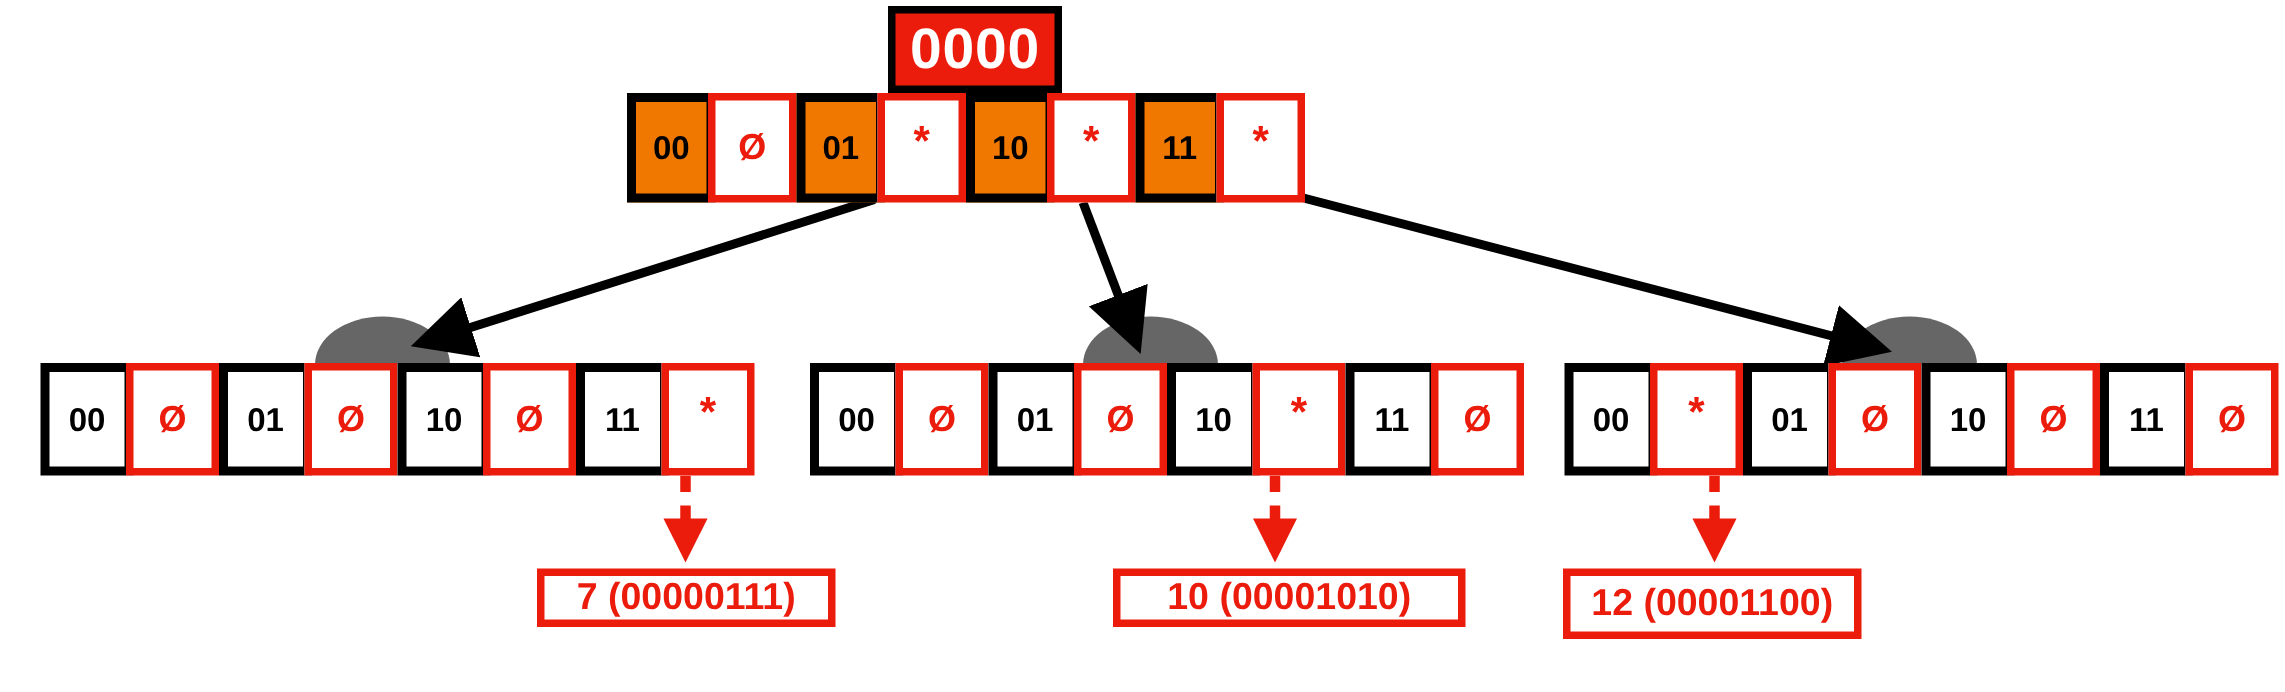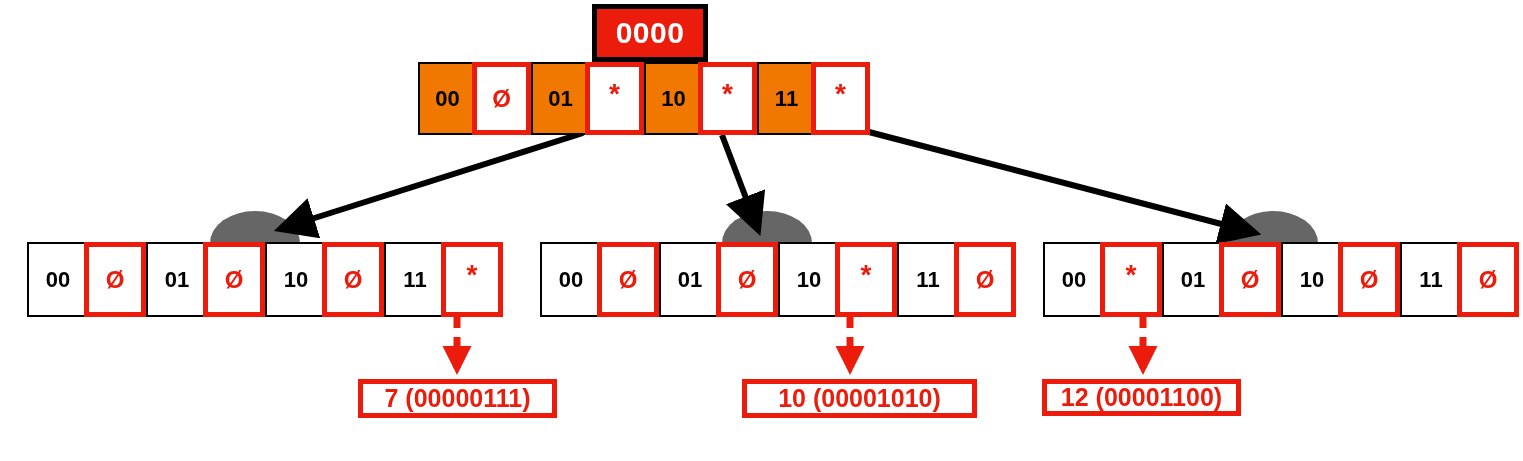--- a/index.html
+++ b/index.html
@@ -28,21 +28,21 @@
     z-index: 5;
   }
   
   .root-label {
     position: absolute;
     box-sizing: border-box;
     background: #ec1c0d;
     border: 5px solid #000000;
     color: #ffffff;
     font-weight: bold;
-    font-size: 30px;
+    font-size: 38px;
     letter-spacing: 0.5px;
     display: flex;
     align-items: center;
     justify-content: center;
     z-index: 8;
   }
   
   .node {
     position: absolute;
     display: flex;
@@ -52,21 +52,21 @@
   .cell {
     box-sizing: border-box;
     display: flex;
     align-items: center;
     justify-content: center;
     font-weight: bold;
     background: #ffffff;
   }
   
   .cell.key {
-    border: 2px solid #000000;
+    border: 6px solid #000000;
     color: #000000;
     font-size: 22px;
   }
   .cell.key.filled {
     background: #f07800;
   }
   
   .cell.val {
     border: 5px solid #ec1c0d;
     color: #ec1c0d;
@@ -231,17 +231,17 @@
         <span>Ø</span>
       </div>
     </div>
 
   <div class="valuebox" style="left:358px; top:379px; width:199px; height:39px;">
     <span>7 (00000111)</span>
   </div>
   <div class="valuebox" style="left:742px; top:379px; width:235px; height:39px;">
     <span>10 (00001010)</span>
   </div>
-  <div class="valuebox" style="left:1042px; top:379px; width:199px; height:37px;">
+  <div class="valuebox" style="left:1042px; top:379px; width:199px; height:47px;">
     <span>12 (00001100)</span>
   </div>
 
 </div>
 
 </body></html>

